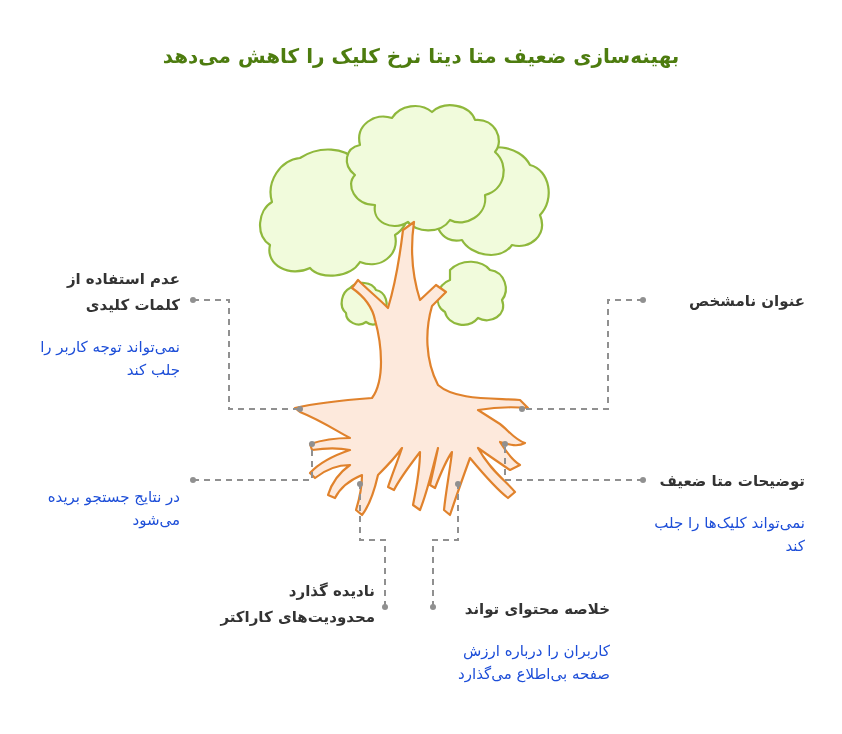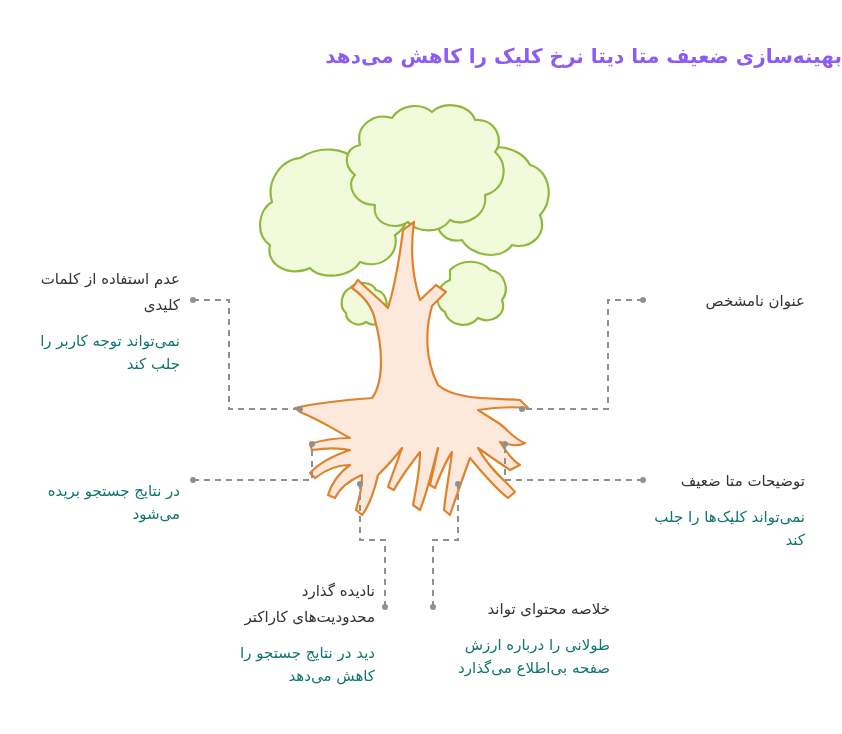--- a/index.html
+++ b/index.html
@@ -1,23 +1,23 @@
 <!DOCTYPE html>
 <html><head>
 <meta charset="utf-8">
 <style>
   html, body { margin: 0; padding: 0; background: #ffffff; }
   body { width: 842px; height: 734px; position: relative; overflow: hidden;
          font-family: "DejaVu Sans", "Liberation Sans", sans-serif; }
-  .title { position: absolute; left: 0; width: 842px; top: 44px; text-align: right;
-           font-size: 20px; font-weight: bold; color: #8b5cf6; direction: rtl; }
+  .title { position: absolute; left: 0; width: 842px; top: 44px; text-align: center;
+           font-size: 20px; font-weight: bold; color: #4d7c0f; direction: rtl; }
   svg.art { position: absolute; left: 0; top: 0; }
   .item { position: absolute; direction: rtl; text-align: right; color: #333333; }
-  .item .head { font-size: 15px; font-weight: normal; line-height: 26px; }
-  .item .desc { font-size: 15px; line-height: 23px; margin-top: 12px; color: #0f766e; }
+  .item .head { font-size: 15px; font-weight: bold; line-height: 26px; }
+  .item .desc { font-size: 15px; line-height: 23px; margin-top: 18px; color: #1d4ed8; }
 </style>
 </head>
 <body>
 
 <div class="title">بهینه‌سازی ضعیف متا دیتا نرخ کلیک را کاهش می‌دهد</div>
 
 <svg class="art" width="842" height="734" viewBox="0 0 842 734">
 
   <g fill="#f1fbdc" stroke="#8fb83c" stroke-width="2.2" stroke-linejoin="round">
 
@@ -88,19 +88,18 @@
   <div class="desc">در نتایج جستجو بریده می‌شود</div>
 </div>
 
 <div class="item" style="left:640px; top:468px; width:165px;">
   <div class="head">توضیحات متا ضعیف</div>
   <div class="desc">نمی‌تواند کلیک‌ها را جلب کند</div>
 </div>
 
 <div class="item" style="left:215px; top:578px; width:160px;">
   <div class="head">نادیده گذارد محدودیت‌های کاراکتر</div>
-  <div class="desc">دید در نتایج جستجو را کاهش می‌دهد</div>
 </div>
 
 <div class="item" style="left:440px; top:596px; width:170px;">
   <div class="head">خلاصه محتوای تواند</div>
-  <div class="desc">طولانی را درباره ارزش صفحه بی‌اطلاع می‌گذارد</div>
+  <div class="desc">کاربران را درباره ارزش صفحه بی‌اطلاع می‌گذارد</div>
 </div>
 
 </body></html>

